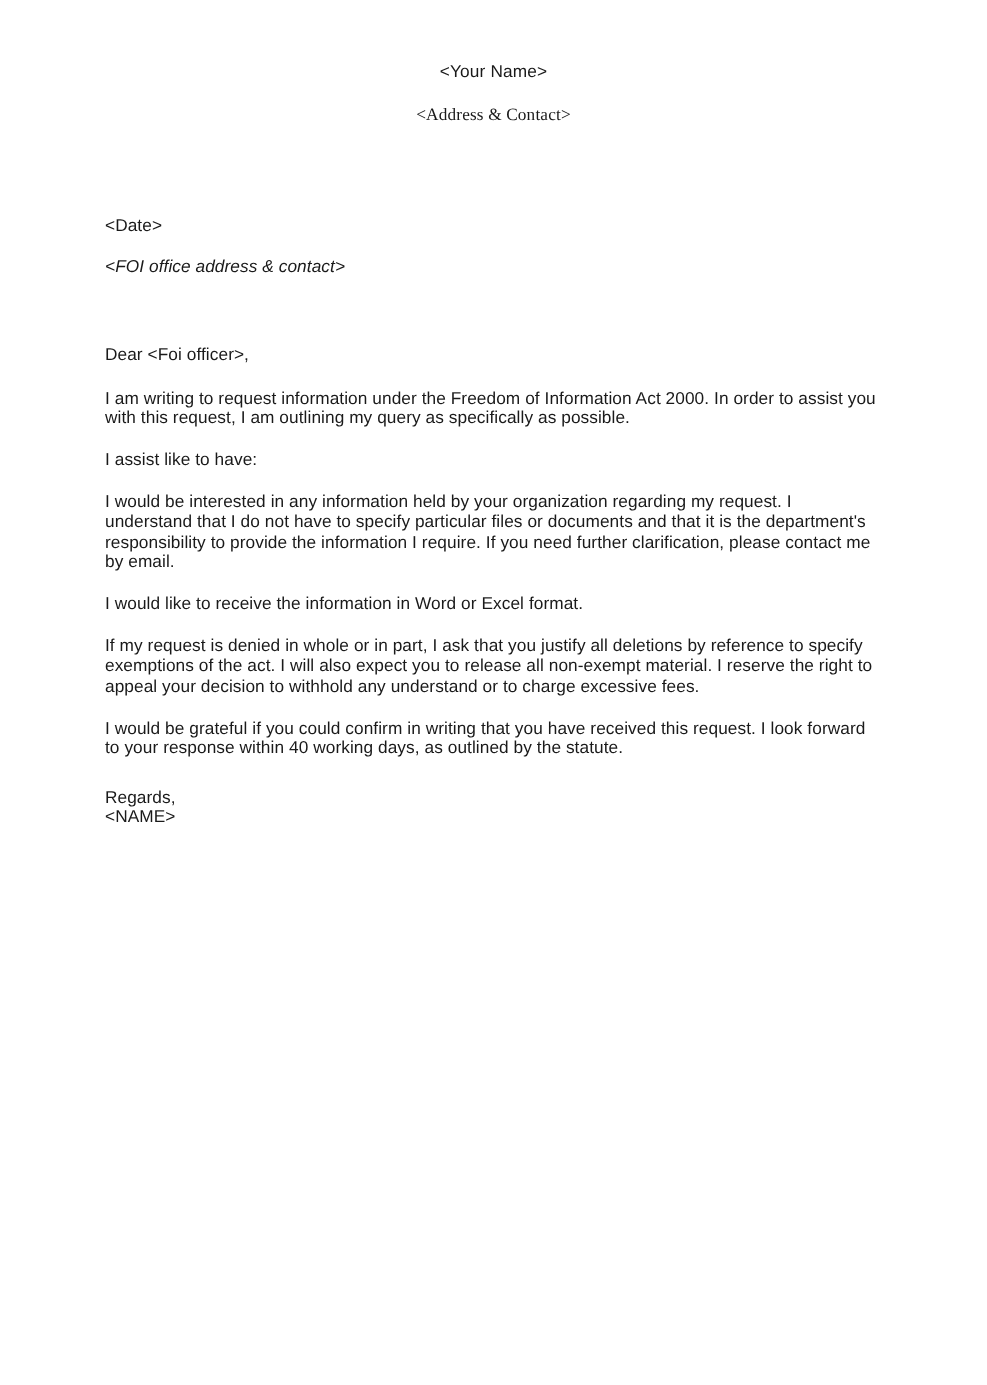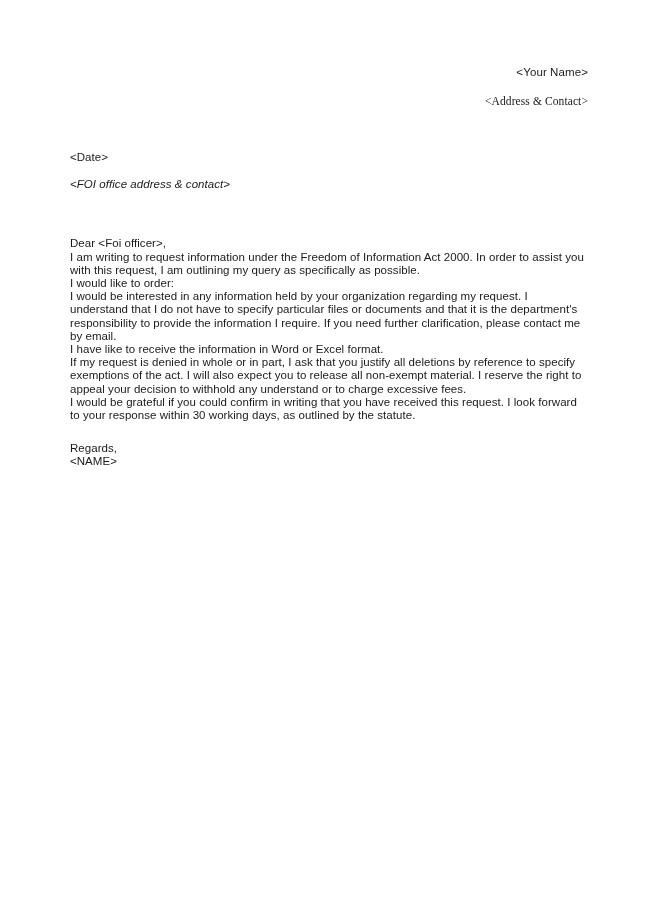--- a/index.html
+++ b/index.html
@@ -20,50 +20,51 @@
     overflow: hidden;
     box-sizing: border-box;
   }
   .sheet {
     position: absolute;
     left: 70px;
     top: 0;
     width: 518px;
   }
   .letter-head {
-    padding-top: 66px;
-    text-align: right;
+    padding-top: 42px;
+    text-align: center;
   }
   .head-line {
     font-size: 11.5px;
     line-height: 13px;
     letter-spacing: 0.1px;
     white-space: nowrap;
   }
   .head-line.second {
     margin-top: 16px;
     font-family: Liberation Serif, serif;
   }
   .block {
     font-size: 11.5px;
     line-height: 13.2px;
     letter-spacing: 0.05px;
     text-align: left;
   }
   .date-block {
-    margin-top: 43px;
+    margin-top: 61px;
   }
   .addr-block {
     margin-top: 14px;
     font-style: italic;
   }
   .salutation {
     margin-top: 46px;
   }
   .para {
+    margin-top: 15px;
   }
   .signoff {
     margin-top: 20px;
   }
   .signoff .sig-line {
     line-height: 13.2px;
   }
 </style>
 </head>
 <body>
@@ -77,30 +78,30 @@
     </div>
 
     <div class="block date-block">&lt;Date&gt;</div>
 
     <div class="block addr-block">&lt;FOI office address &amp; contact&gt;</div>
 
     <div class="block salutation">Dear &lt;Foi officer&gt;,</div>
 
     <div class="block para">I am writing to request information under the Freedom of Information Act 2000. In order to assist you with this request, I am outlining my query as specifically as possible.</div>
 
-    <div class="block para">I would like to order:</div>
+    <div class="block para">I assist like to have:</div>
 
 
     <div class="block para">I would be interested in any information held by your organization regarding my request. I understand that I do not have to specify particular files or documents and that it is the department's responsibility to provide the information I require. If you need further clarification, please contact me by email.</div>
 
-    <div class="block para">I have like to receive the information in Word or Excel format.</div>
+    <div class="block para">I would like to receive the information in Word or Excel format.</div>
 
     <div class="block para">If my request is denied in whole or in part, I ask that you justify all deletions by reference to specify exemptions of the act. I will also expect you to release all non-exempt material. I reserve the right to appeal your decision to withhold any understand or to charge excessive fees.</div>
 
-    <div class="block para">I would be grateful if you could confirm in writing that you have received this request. I look forward to your response within 30 working days, as outlined by the statute.</div>
+    <div class="block para">I would be grateful if you could confirm in writing that you have received this request. I look forward to your response within 40 working days, as outlined by the statute.</div>
 
     <div class="block signoff">
       <div class="sig-line">Regards,</div>
       <div class="sig-line">&lt;NAME&gt;</div>
     </div>
 
   </div>
 </div>
 
 </body></html>

